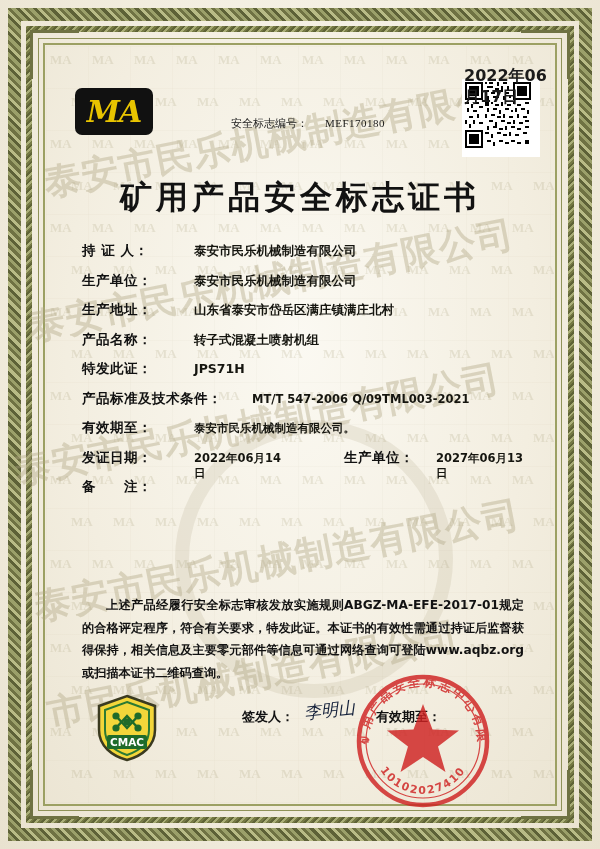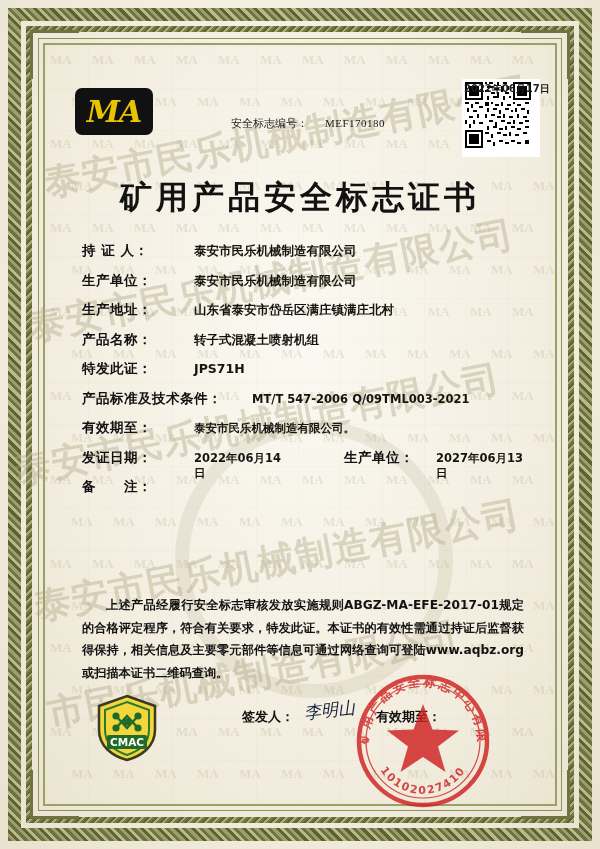--- a/index.html
+++ b/index.html
@@ -168,22 +168,22 @@
     font-size:17px;color:#14203a;
     transform:rotate(-6deg);
     font-style:italic;
   }
   .dept-lab{
     position:absolute;left:330px;top:0;
     font-size:13px;font-weight:bold;color:#111;
     font-family:"DejaVu Sans", sans-serif;
   }
   .issue-date{
-    position:absolute;left:418px;top:36px;
-    font-size:10px;font-weight:bold;color:#1b1b1b;
+    position:absolute;left:418px;top:20px;
+    font-size:16px;font-weight:bold;color:#1b1b1b;
     font-family:"DejaVu Sans", sans-serif;
   }
 
   
   .seal{
     position:absolute;right:56px;top:620px;width:150px;height:150px;
   }
   .seal svg{display:block;}
 </style>
 </head>

